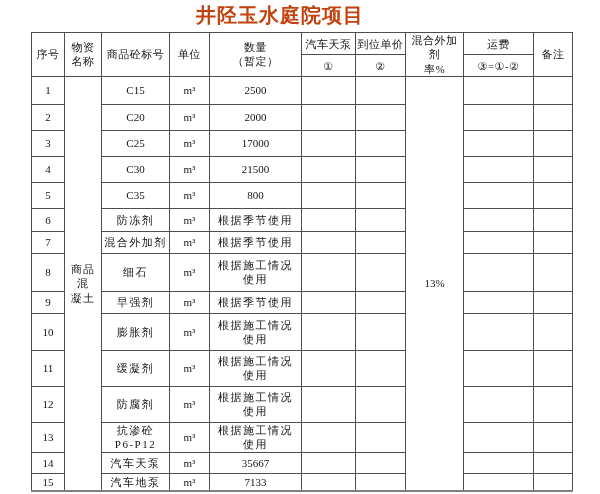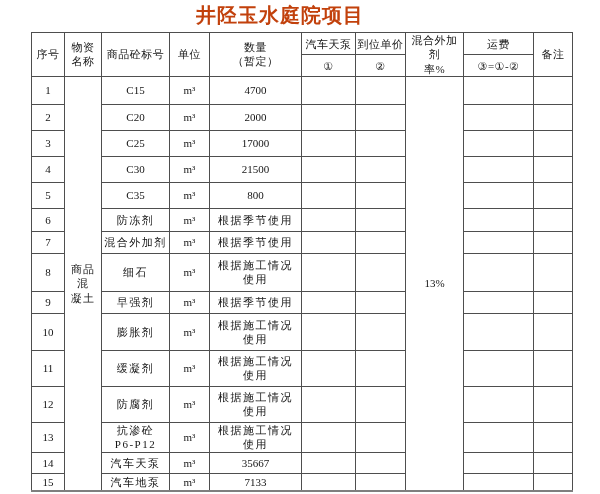--- a/index.html
+++ b/index.html
@@ -73,21 +73,21 @@
         <th>③=①-②</th>
       </tr>
     </thead>
     <tbody>
       <tr style="height:28px">
         <td class="num">1</td>
         <td rowspan="15" class="vert">商品混
 凝土</td>
         <td class="num">C15</td>
         <td>m³</td>
-        <td class="num">4700</td>
+        <td class="num">2500</td>
         <td></td>
         <td></td>
         <td rowspan="15">13%</td>
         <td></td>
         <td></td>
       </tr>
       <tr style="height:26px">
         <td class="num">2</td>
         <td class="num">C20</td>
         <td>m³</td>

